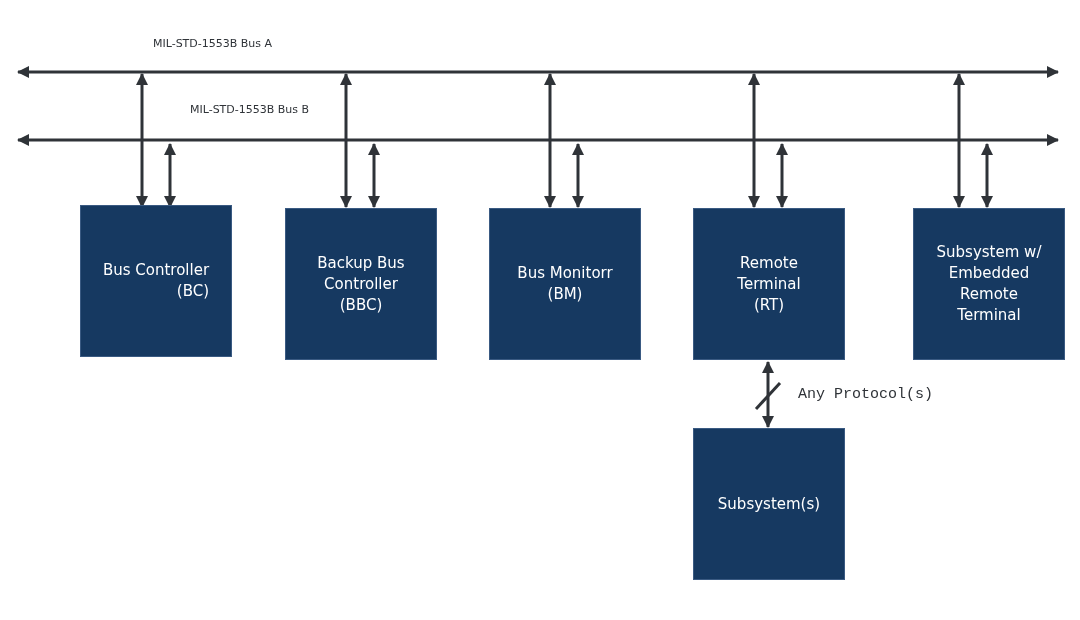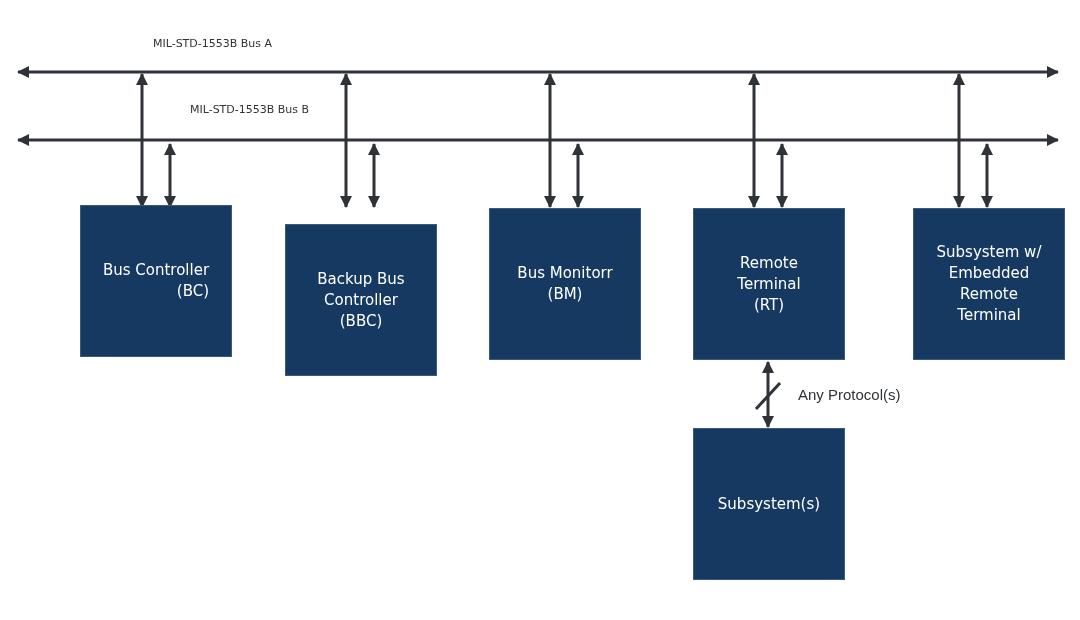--- a/index.html
+++ b/index.html
@@ -1,21 +1,21 @@
 <!DOCTYPE html>
 <html><head>
 <meta charset="utf-8">
 <style>
   html, body { margin: 0; padding: 0; background: #ffffff; }
   body { width: 1080px; height: 620px; position: relative; overflow: hidden; font-family: "DejaVu Sans", sans-serif; }
   #diagram { position: absolute; left: 0; top: 0; width: 1080px; height: 620px; }
   .bus-label { position: absolute; font-family: "DejaVu Sans", sans-serif; font-size: 11px; color: #2f3338; white-space: nowrap; }
   .box { position: absolute; width: 152px; height: 152px; background: #163961; display: flex; align-items: center; justify-content: center; text-align: center; box-sizing: border-box; border: 1px solid #3a5a82; }
   .box-label { color: #ffffff; font-family: "DejaVu Sans", sans-serif; font-size: 15px; line-height: 21px; white-space: pre-line; padding: 0 6px; }
-  .note { position: absolute; font-family: Liberation Sans, sans-serif; font-size: 15px; color: #2f3338; white-space: nowrap; }
+  .note { position: absolute; font-family: Liberation Mono, monospace; font-size: 15px; color: #2f3338; white-space: nowrap; }
 </style>
 </head>
 <body>
 
 <svg id="diagram" width="1080" height="620" viewBox="0 0 1080 620" xmlns="http://www.w3.org/2000/svg">
   <defs>
     <marker id="ah" viewBox="0 0 10 10" refX="9" refY="5" markerWidth="5" markerHeight="5" orient="auto-start-reverse" markerUnits="userSpaceOnUse">
       <path d="M0,0 L10,5 L0,10 z" fill="#2f3338"></path>
     </marker>
     <marker id="ahs" viewBox="0 0 12 12" refX="11" refY="6" markerWidth="12" markerHeight="12" orient="auto-start-reverse" markerUnits="userSpaceOnUse">
@@ -43,21 +43,21 @@
   <line x1="756" y1="409" x2="780" y2="383" stroke="#2f3338" stroke-width="3"></line>
 </svg>
 
 <div class="bus-label" style="left:153px; top:37px;">MIL-STD-1553B Bus A</div>
 <div class="bus-label" style="left:153px; top:103px;margin-left:37px;">MIL-STD-1553B Bus B</div>
 
 <div class="box" style="left:80px; top:205px;text-align:right;">
   <div class="box-label">Bus Controller
 (BC)</div>
 </div>
-<div class="box" style="left:285px; top:208px;margin-top:16px;">
+<div class="box" style="left:285px; top:208px;">
   <div class="box-label">Backup Bus
 Controller
 (BBC)</div>
 </div>
 <div class="box" style="left:489px; top:208px;">
   <div class="box-label">Bus Monitorr
 (BM)</div>
 </div>
 <div class="box" style="left:693px; top:208px;">
   <div class="box-label">Remote

